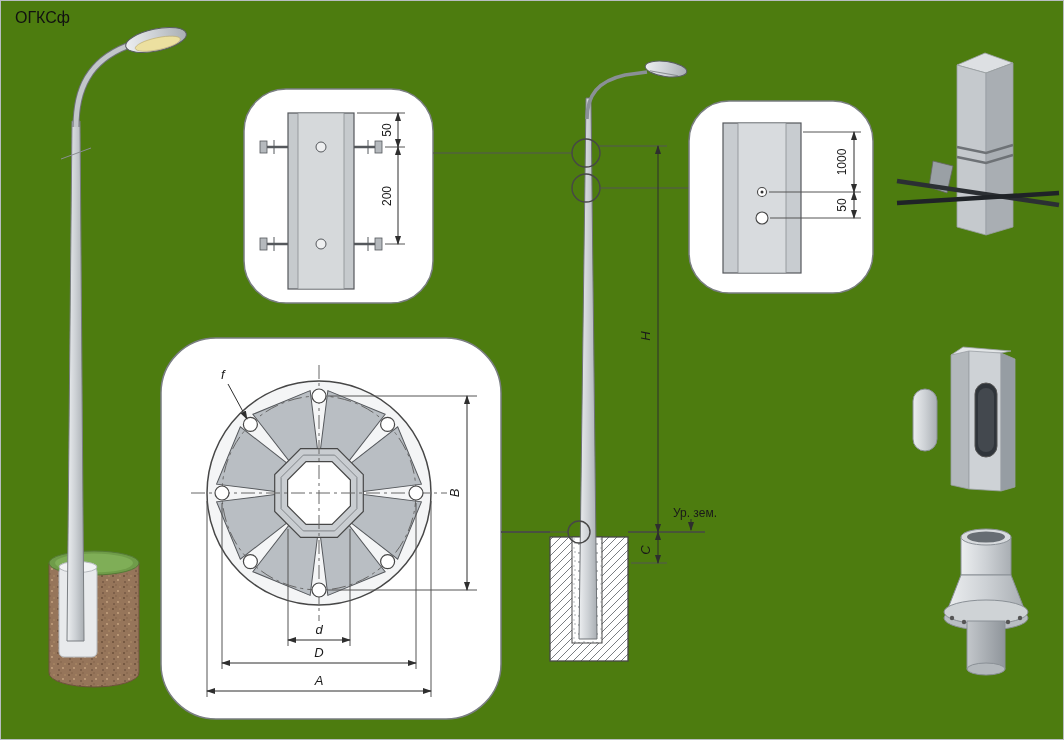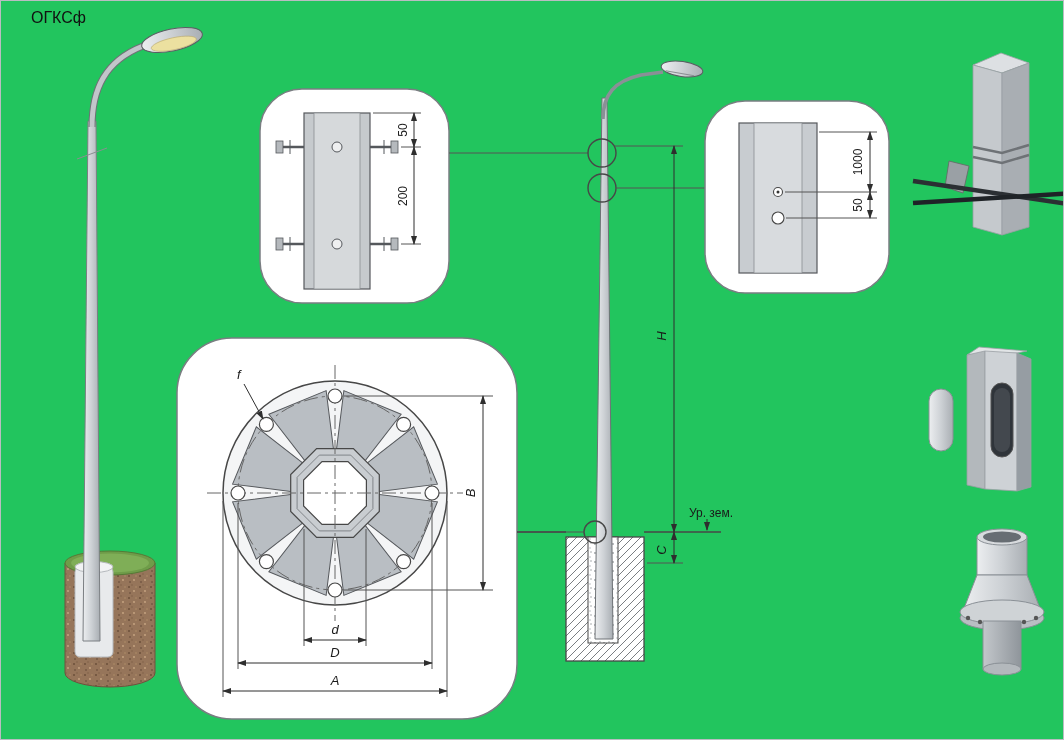--- a/index.html
+++ b/index.html
@@ -1,16 +1,16 @@
 <!DOCTYPE html>
 <html><head>
 <meta charset="utf-8">
 <style>
   html,body{margin:0;padding:0;background:#fff;}
-  .page{position:relative;width:1064px;height:740px;background:#22c55e;border:1px solid #b9bdc1;box-sizing:border-box;overflow:hidden;font-family:"Liberation Sans",sans-serif;padding-left:16px;}
+  .page{position:relative;width:1064px;height:740px;background:#4d7c0f;border:1px solid #b9bdc1;box-sizing:border-box;overflow:hidden;font-family:"Liberation Sans",sans-serif;}
   svg{display:block}
   .thin{stroke:#555;stroke-width:1;fill:none}
   .dim{stroke:#2e2e2e;stroke-width:1;fill:none}
   .cl{stroke:#666;stroke-width:1;fill:none;stroke-dasharray:14 4 3 4}
   .outline{stroke:#474747;stroke-width:1.4;fill:none}
   .callout{fill:#ffffff;stroke:#7a7e82;stroke-width:1.5}
   text{font-family:"Liberation Sans",sans-serif;fill:#1a1a1a}
   .t-num{font-size:12px}
   .t-let{font-size:13px;font-style:italic}
   .t-title{font-size:16px;fill:#111}

